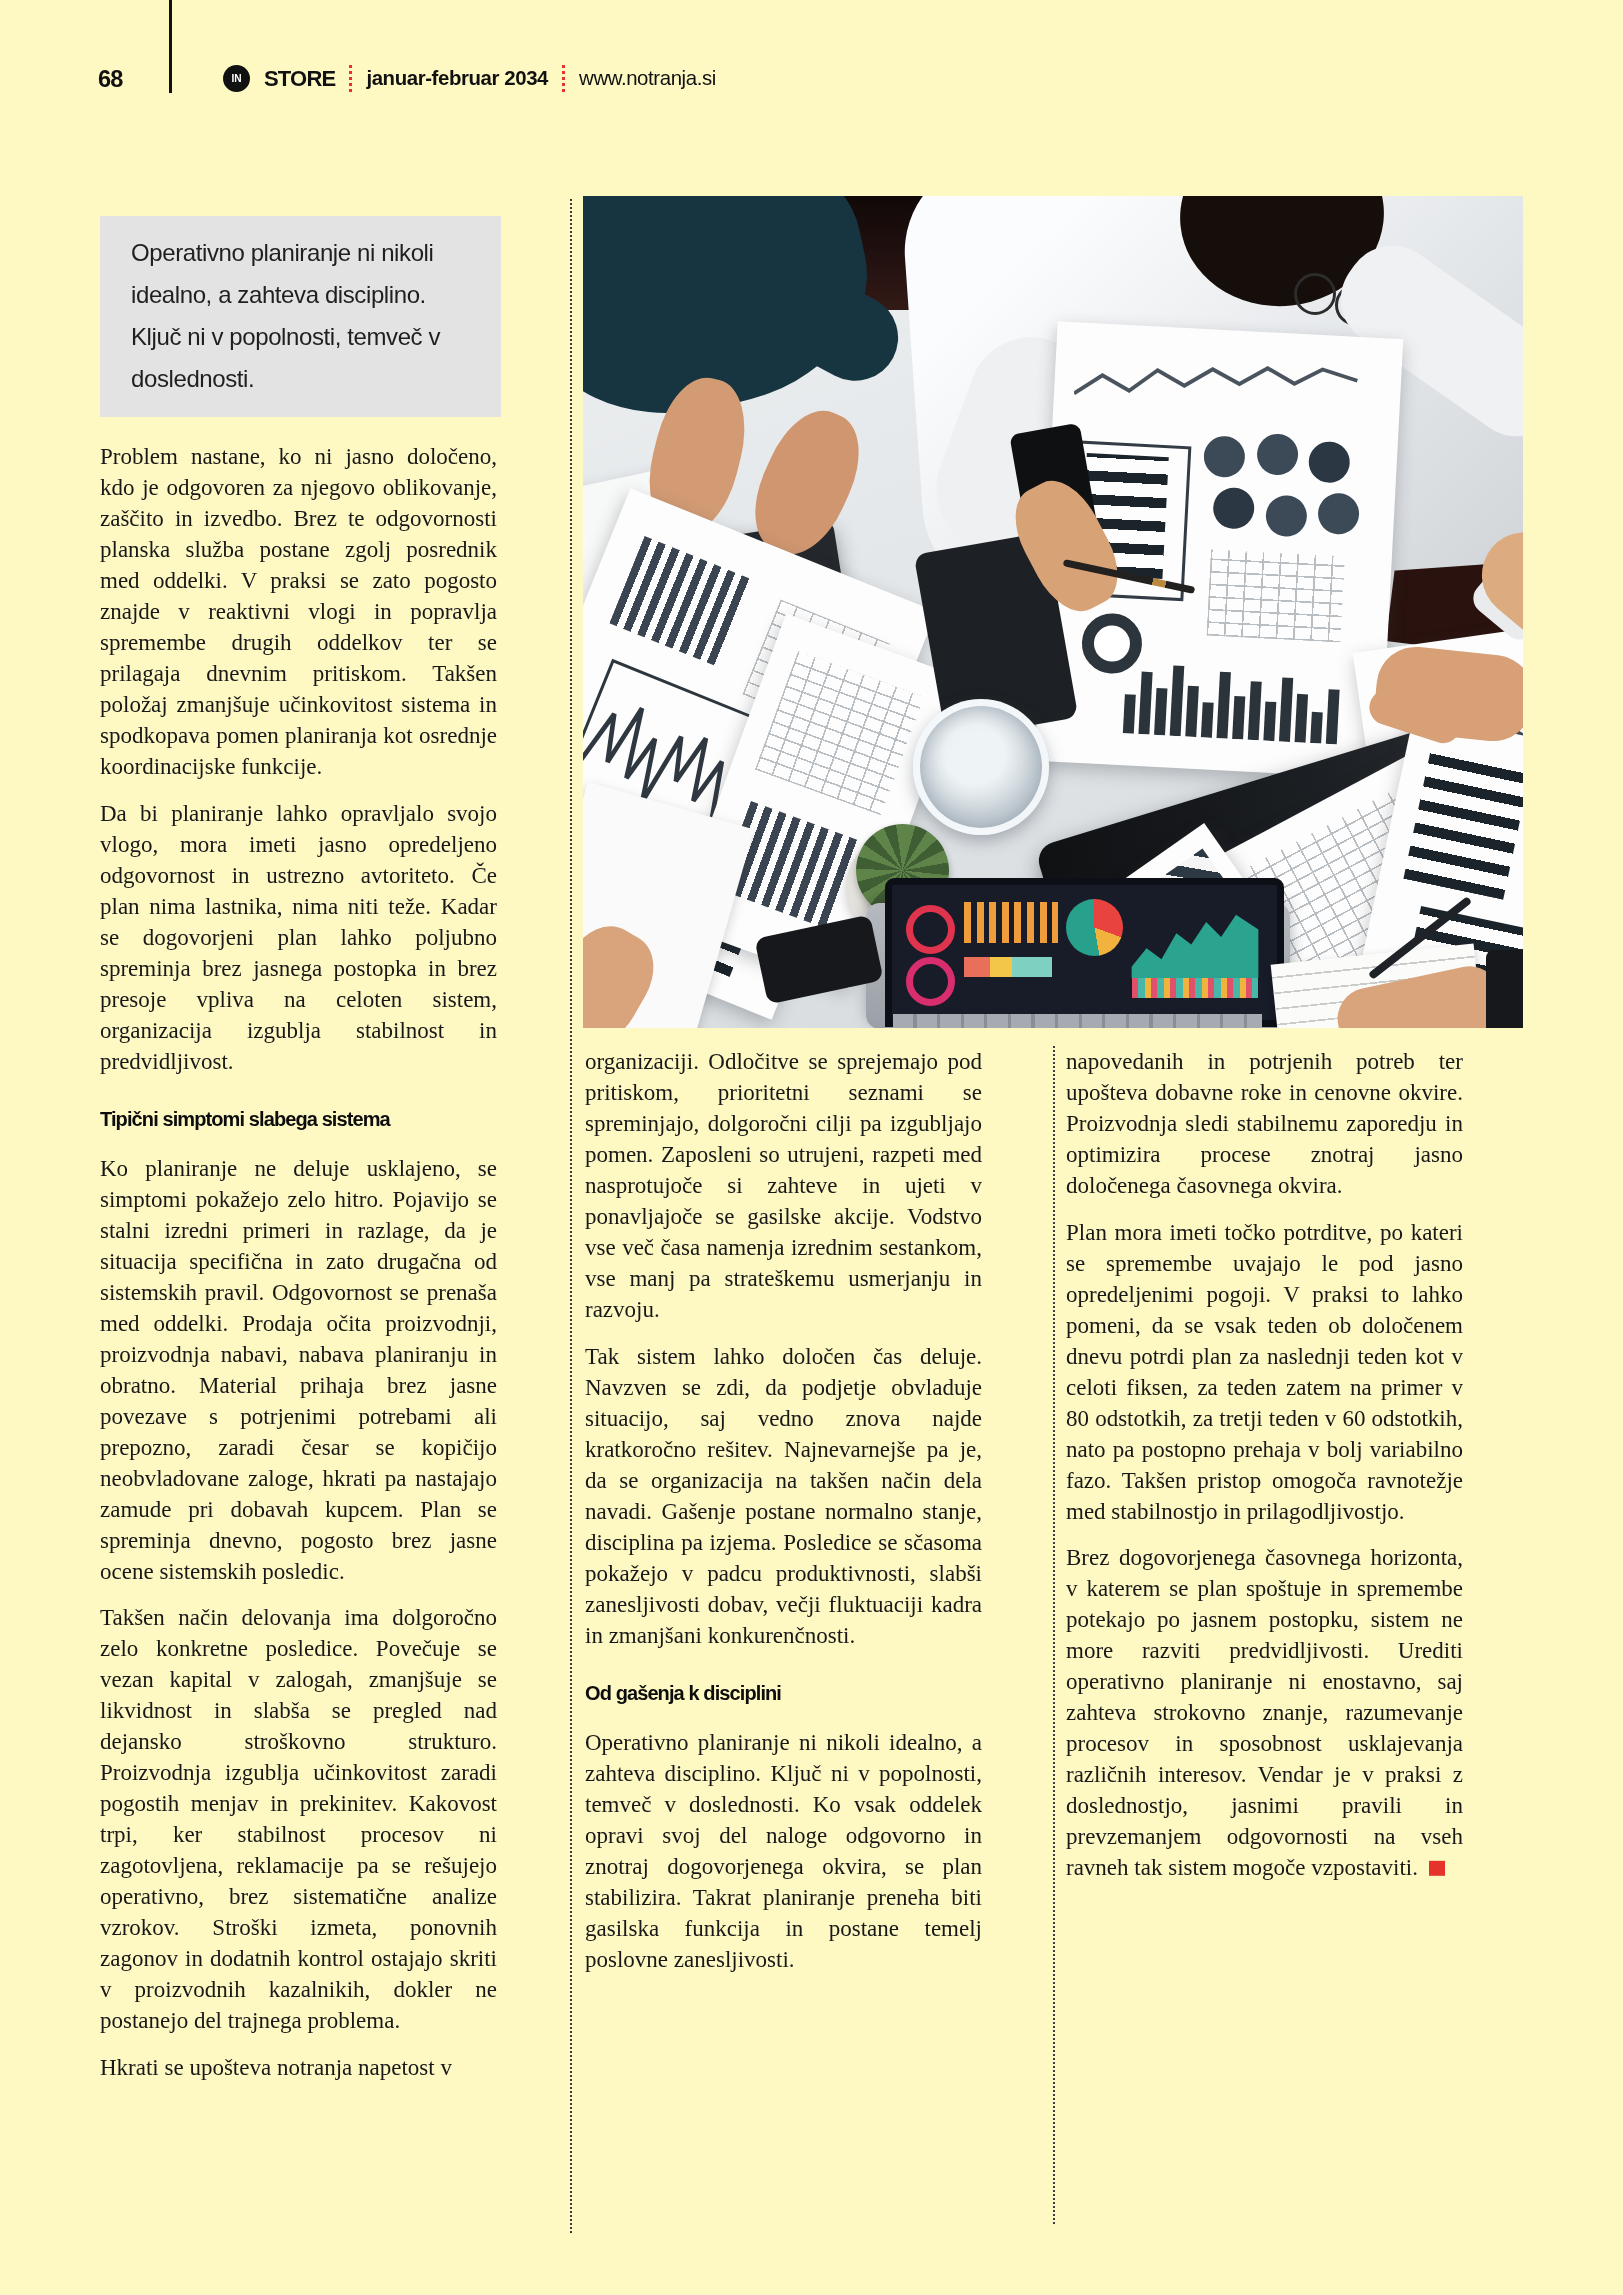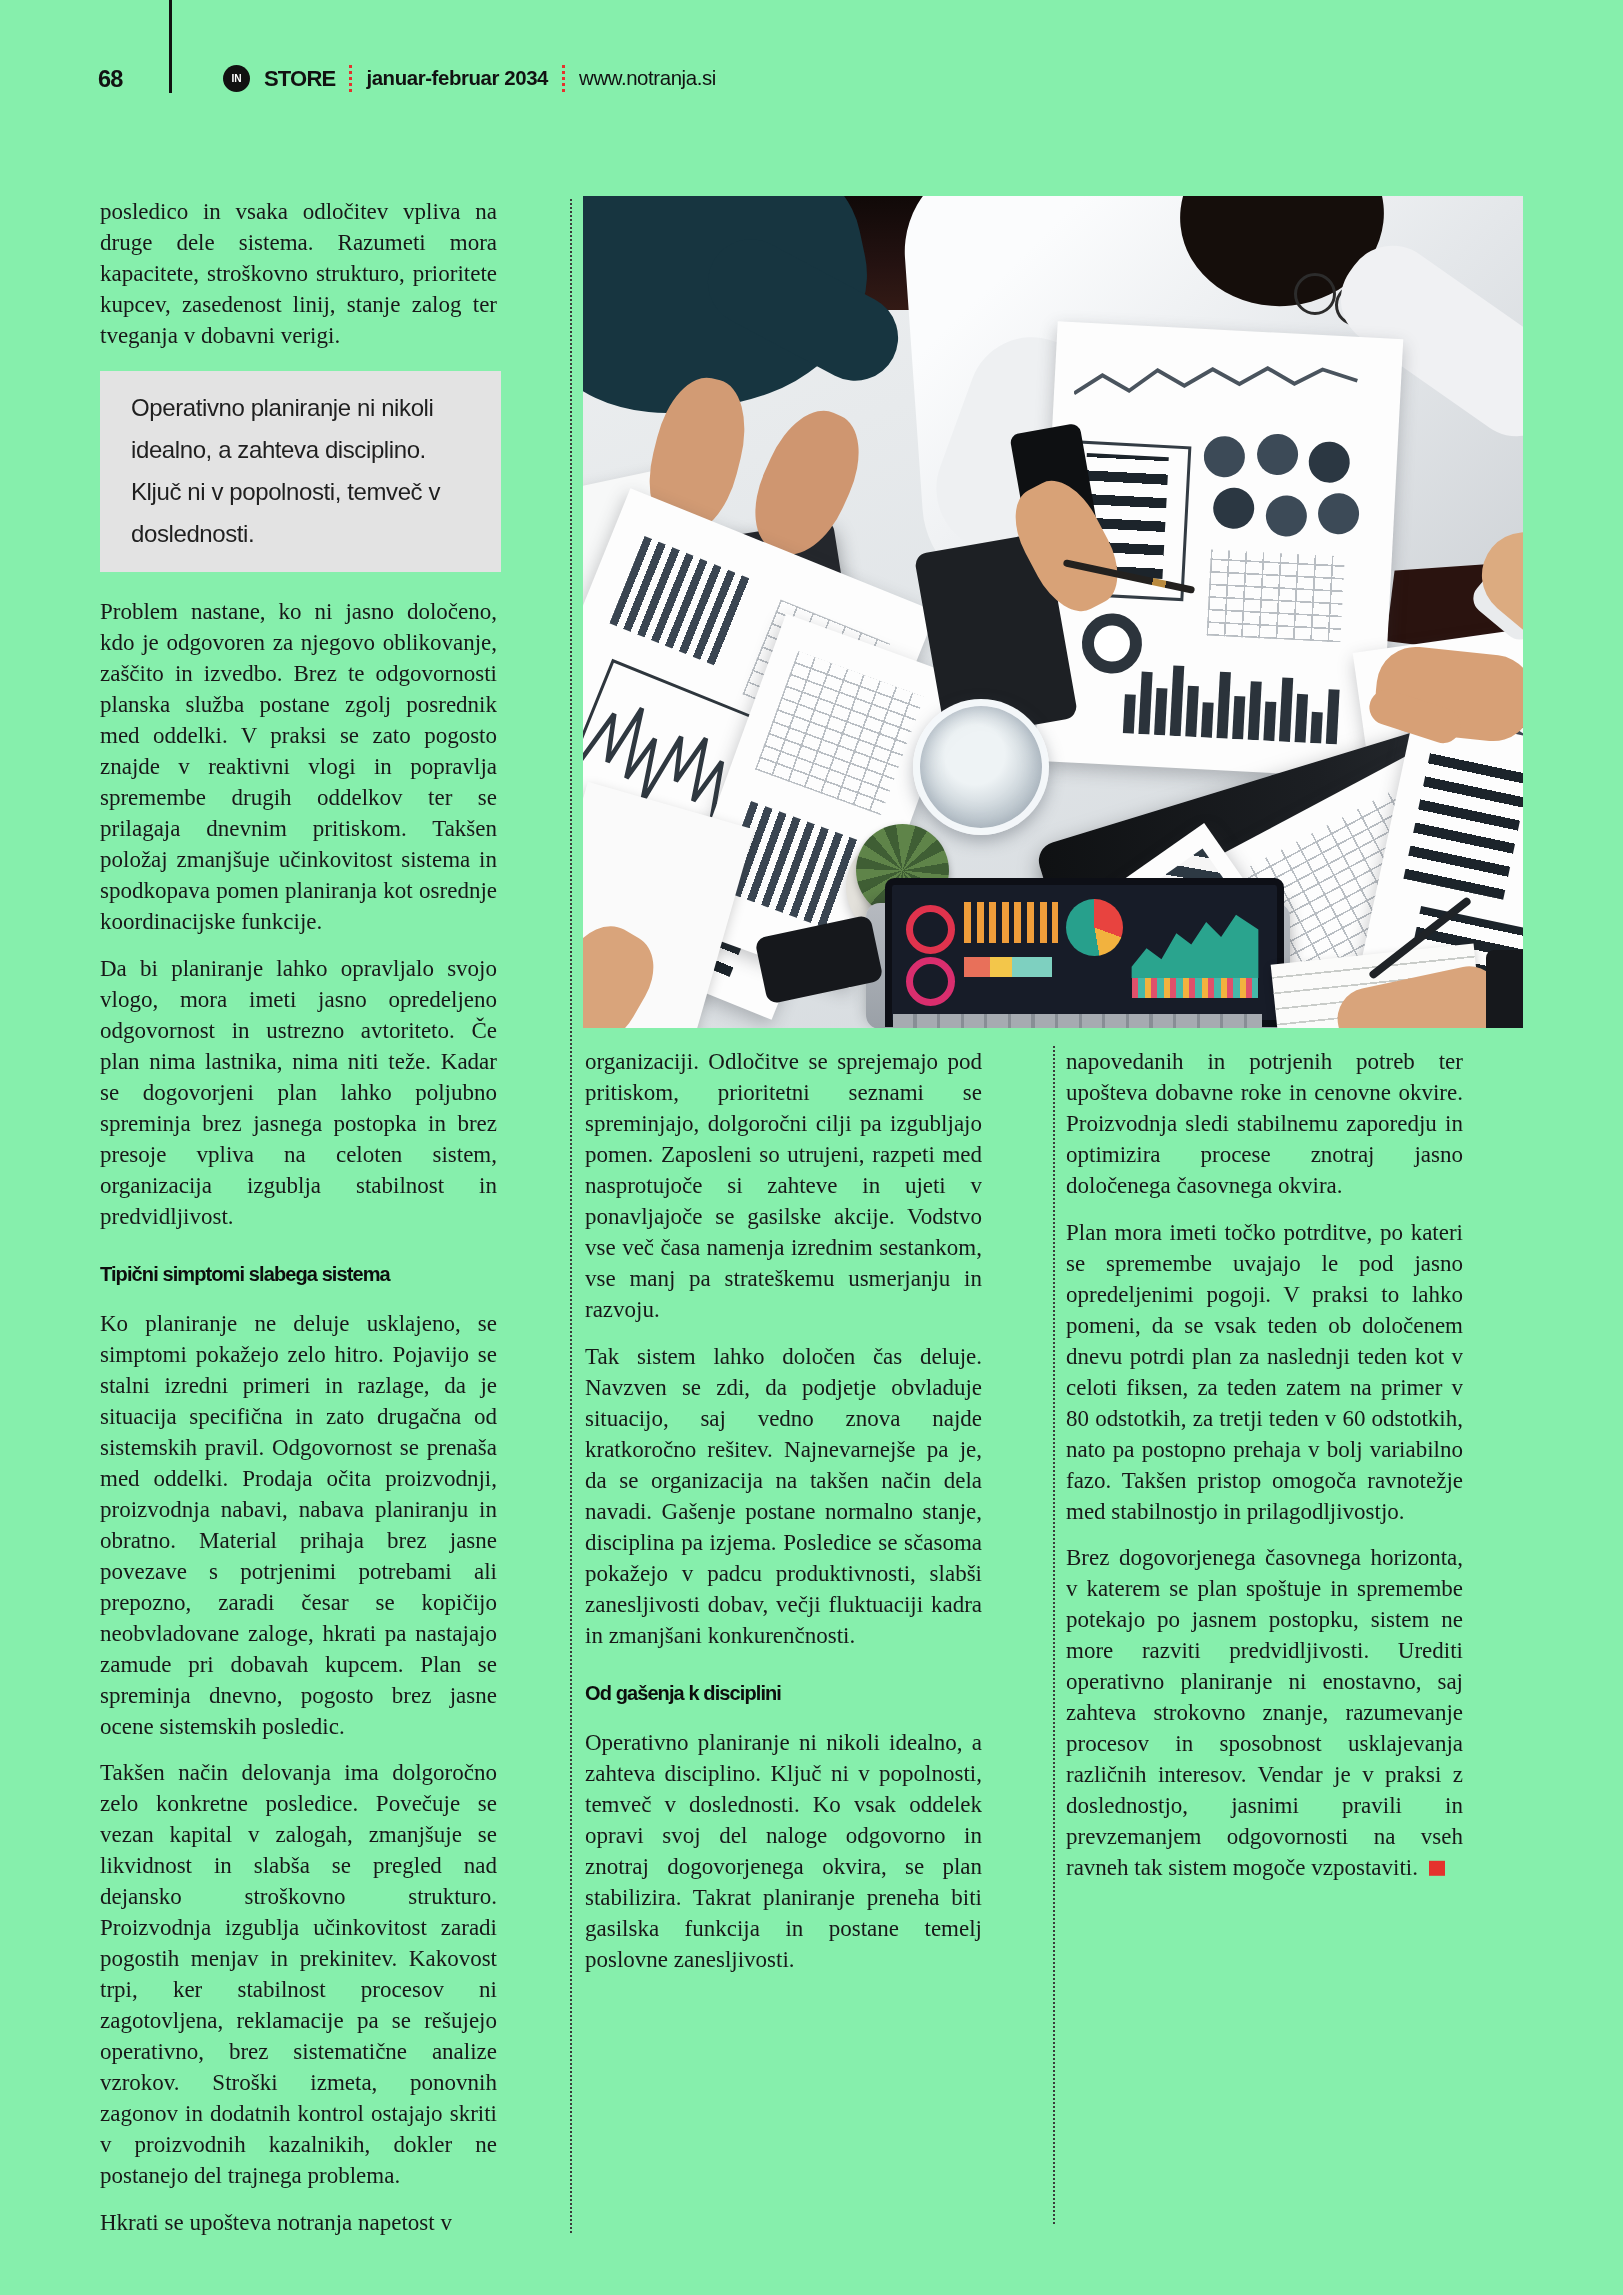--- a/index.html
+++ b/index.html
@@ -1,17 +1,17 @@
 <!DOCTYPE html>
 <html style="font-size:12.6px"><head>
 <meta charset="utf-8">
 <title>inSTORE 68</title>
 <style>
   html,body{margin:0;padding:0;background:#ffffff;}
-  .page{position:relative;width:1623px;height:2295px;background:#86efac;overflow:hidden;
+  .page{position:relative;width:1623px;height:2295px;background:#fef9c3;overflow:hidden;
         font-family:"Liberation Serif",serif;color:#181818;}
 
   
   .pagenum{position:absolute;left:98px;top:66px;font-family:"Liberation Sans",sans-serif;
            font-weight:bold;font-size:23.6px;letter-spacing:-0.8px;color:#111;}
   .vrule{position:absolute;left:169px;top:0;width:3.1px;height:93px;background:#111;}
   .headrow{position:absolute;left:223px;top:63px;height:31px;display:flex;align-items:center;gap:14px;
            font-family:"Liberation Sans",sans-serif;font-size:20.4px;color:#111;}
   .brand{display:flex;align-items:center;gap:14px;}
   .brand-circle{width:27px;height:27px;border-radius:50%;background:#111;color:#fff;display:flex;
@@ -289,21 +289,20 @@
     <div class="ph-blpaper"></div>
     <div class="ph-blhand"></div>
     <div class="ph-phoneBL"></div>
     <div class="ph-phoneBR"></div>
   </div>
 
   <div class="vdots" id="vdots-left"></div>
   <div class="vdots" id="vdots-right"></div>
 
   <div class="col" id="col-left">
-    <p>posledico in vsaka odločitev vpliva na druge dele sistema. Razumeti mora kapacitete, stroškovno strukturo, prioritete kupcev, zasedenost linij, stanje zalog ter tveganja v dobavni verigi.</p>
     <div class="quote-box">Operativno planiranje ni nikoli idealno, a zahteva disciplino. Ključ ni v popolnosti, temveč v doslednosti.</div>
     <p>Problem nastane, ko ni jasno določeno, kdo je odgovoren za njegovo oblikovanje, zaščito in izvedbo. Brez te odgovornosti planska služba postane zgolj posrednik med oddelki. V praksi se zato pogosto znajde v reaktivni vlogi in popravlja spremembe drugih oddelkov ter se prilagaja dnevnim pritiskom. Takšen položaj zmanjšuje učinkovitost sistema in spodkopava pomen planiranja kot osrednje koordinacijske funkcije.</p>
     <p>Da bi planiranje lahko opravljalo svojo vlogo, mora imeti jasno opredeljeno odgovornost in ustrezno avtoriteto. Če plan nima lastnika, nima niti teže. Kadar se dogovorjeni plan lahko poljubno spreminja brez jasnega postopka in brez presoje vpliva na celoten sistem, organizacija izgublja stabilnost in predvidljivost.</p>
     <div class="subhead">Tipični simptomi slabega sistema</div>
     <p>Ko planiranje ne deluje usklajeno, se simptomi pokažejo zelo hitro. Pojavijo se stalni izredni primeri in razlage, da je situacija specifična in zato drugačna od sistemskih pravil. Odgovornost se prenaša med oddelki. Prodaja očita proizvodnji, proizvodnja nabavi, nabava planiranju in obratno. Material prihaja brez jasne povezave s potrjenimi potrebami ali prepozno, zaradi česar se kopičijo neobvladovane zaloge, hkrati pa nastajajo zamude pri dobavah kupcem. Plan se spreminja dnevno, pogosto brez jasne ocene sistemskih posledic.</p>
     <p>Takšen način delovanja ima dolgoročno zelo konkretne posledice. Povečuje se vezan kapital v zalogah, zmanjšuje se likvidnost in slabša se pregled nad dejansko stroškovno strukturo. Proizvodnja izgublja učinkovitost zaradi pogostih menjav in prekinitev. Kakovost trpi, ker stabilnost procesov ni zagotovljena, reklamacije pa se rešujejo operativno, brez sistematične analize vzrokov. Stroški izmeta, ponovnih zagonov in dodatnih kontrol ostajajo skriti v proizvodnih kazalnikih, dokler ne postanejo del trajnega problema.</p>
     <p>Hkrati se upošteva notranja napetost v</p>
   </div>
 
   <div class="col" id="col-mid">

